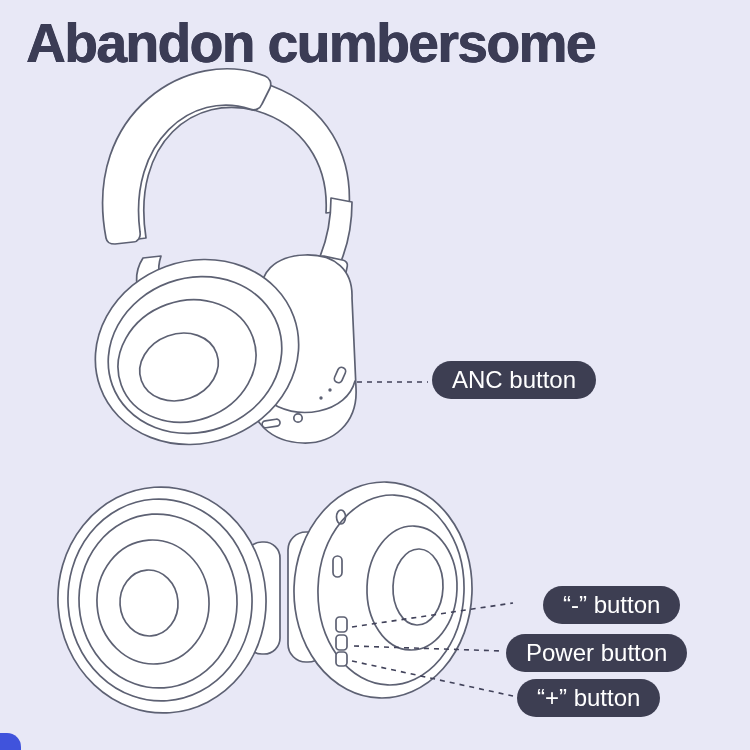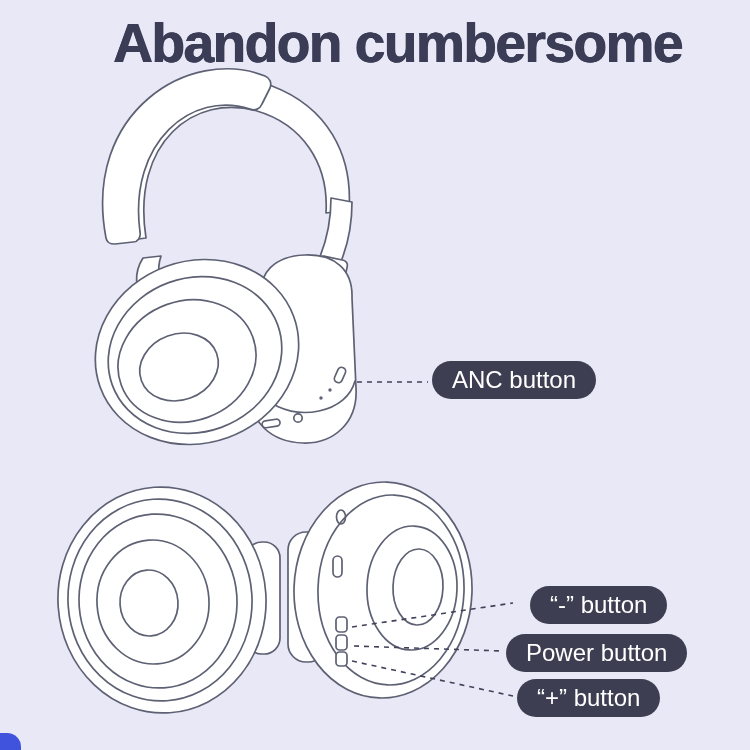--- a/index.html
+++ b/index.html
@@ -11,39 +11,38 @@
     --accent-corner:#4053dc;
   }
   html,body{margin:0;padding:0;}
   body{
     width:750px;height:750px;overflow:hidden;position:relative;
     background:var(--bg);
     font-family:"Liberation Sans","DejaVu Sans",sans-serif;
   }
   .stage{position:absolute;inset:0;width:750px;height:750px;}
   .title{
-    position:absolute;top:12px;right:68px;left:40px;
-    text-align:right;
+    position:absolute;top:12px;right:68px;left:26px;
     color:var(--title);
     font-size:55px;font-weight:700;line-height:1.13;
     letter-spacing:-1.5px;
     text-shadow:0.6px 0 0 currentColor,-0.3px 0 0 currentColor;
   }
   svg.art{position:absolute;left:0;top:0;}
   .badge{
     position:absolute;
     background:var(--badge-bg);
     color:var(--badge-text);
     font-size:24px;line-height:28px;
     padding:5px 20px;
     border-radius:20px;
     white-space:nowrap;
   }
   .badge-anc{left:432px;top:361px;}
-  .badge-minus{left:530px;top:586px;text-align:right;}
+  .badge-minus{left:543px;top:586px;text-align:right;}
   .badge-power{left:506px;top:634px;text-align:center;}
   .badge-plus{left:517px;top:679px;}
   .corner-accent{
     position:absolute;left:0;bottom:0;width:21px;height:17px;
     background:var(--accent-corner);
     border-top-right-radius:14px;
   }
 </style>
 </head>
 <body>

